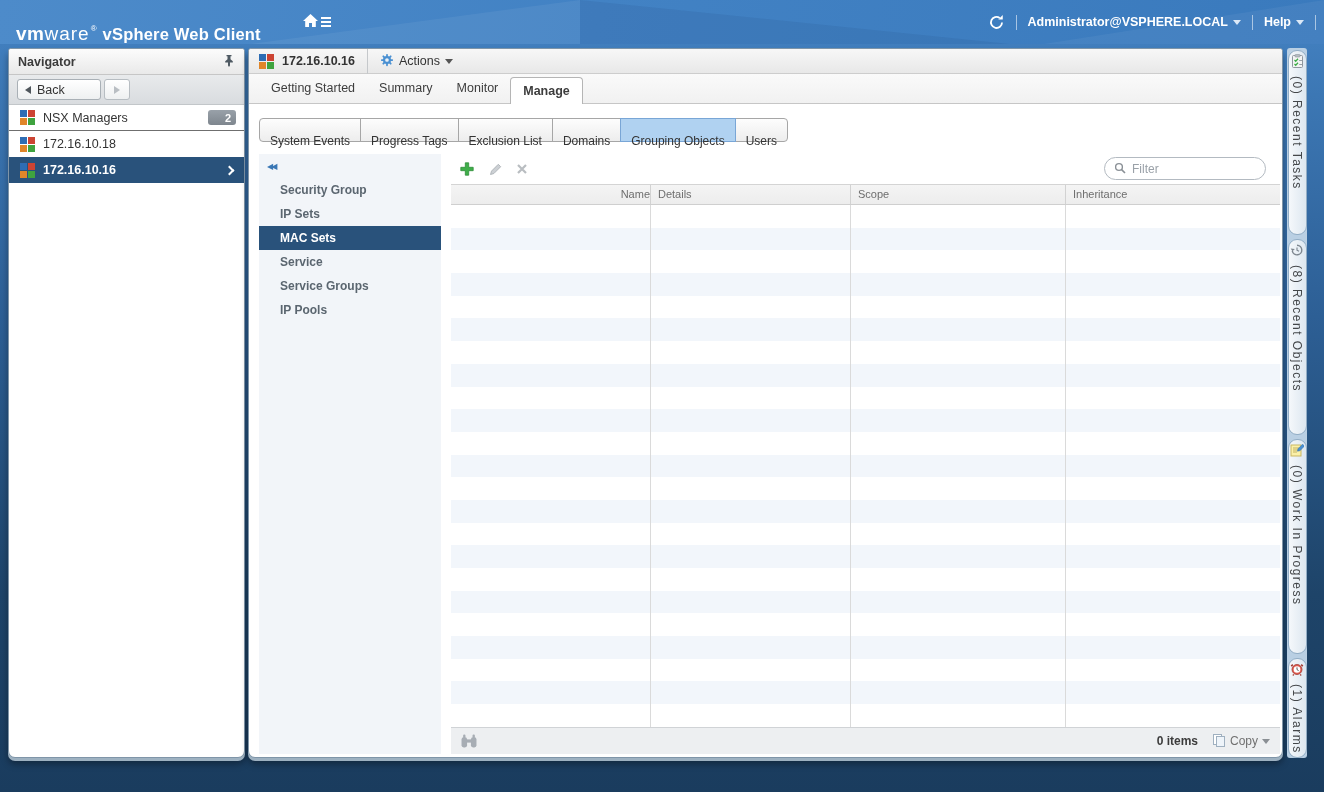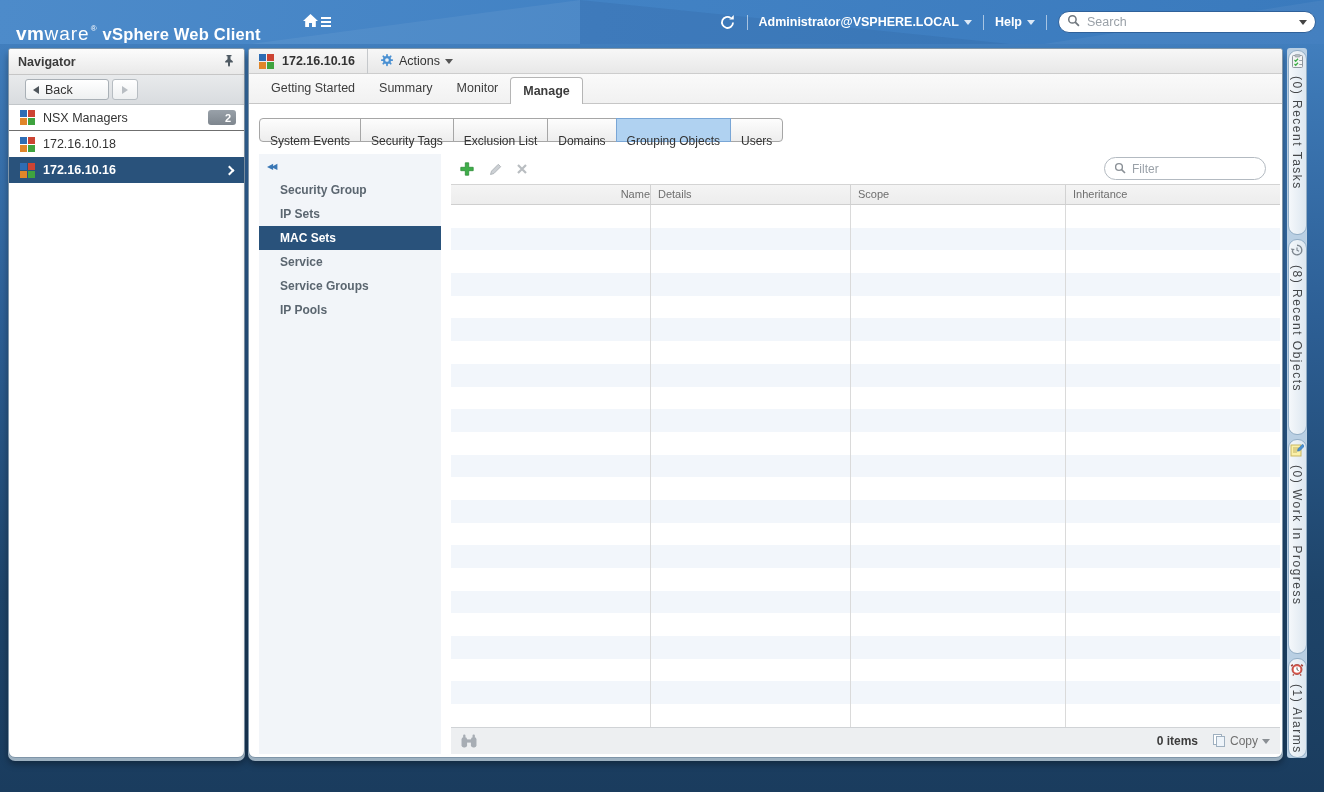--- a/index.html
+++ b/index.html
@@ -37,21 +37,21 @@
   
   .panel { position:absolute; top:48px; background:#fff; border:1px solid #7f95a8;
     border-radius:3px 3px 7px 7px; box-shadow:0 3px 0 #9db1c1, 0 6px 7px rgba(0,0,0,.35); overflow:hidden;}
 
   
   #navigator { left:8px; width:237px; height:710px; }
   .nav-title { height:26px; background:linear-gradient(#fcfcfc,#e9e9e9); border-bottom:1px solid #c6c6c6;
     display:flex; align-items:center; justify-content:space-between; padding:0 9px;}
   .nav-title .t { font-size:12.5px; font-weight:bold; color:#3c3c3c; }
   .nav-back { height:30px; background:linear-gradient(#e8eaec,#d9dcdf); border-bottom:1px solid #c2c6c9;
-    display:flex; align-items:center; padding:0 16px; gap:3px;}
+    display:flex; align-items:center; padding:0 8px; gap:3px;}
   .btn-back { height:21px; background:linear-gradient(#ffffff,#eef0f1); border:1px solid #a9b0b6; border-radius:3px;
     display:flex; align-items:center; gap:6px; padding:0 10px 0 7px; font-size:12.5px; color:#333; cursor:pointer; min-width:84px;}
   .btn-fwd { height:21px; width:26px; background:linear-gradient(#ffffff,#eef0f1); border:1px solid #b7bdc2; border-radius:3px;
     display:flex; align-items:center; justify-content:center; cursor:pointer;}
   .tri-left { width:0;height:0; border-top:4px solid transparent; border-bottom:4px solid transparent; border-right:6px solid #4f565c;}
   .tri-right { width:0;height:0; border-top:4px solid transparent; border-bottom:4px solid transparent; border-left:6px solid #b9bec3;}
   .nav-item { height:26px; display:flex; align-items:center; gap:8px; padding:0 8px 0 11px; font-size:12.5px; color:#333; cursor:pointer; position:relative;}
   .nav-item.root { border-bottom:1px solid #6f6f6f; }
   .nav-item .label { flex:1; }
   .nav-item.selected { background:#29527b; color:#fff; font-weight:bold; }
@@ -157,30 +157,20 @@
     <span class="hdr-item">
       <span>Administrator@VSPHERE.LOCAL</span>
       <span class="caret-down"></span>
     </span>
     <span class="hdr-sep"></span>
     <span class="hdr-item">
       <span>Help</span>
       <span class="caret-down"></span>
     </span>
     <span class="hdr-sep"></span>
-    <span class="searchbox">
-      <span>
-        <svg width="13" height="13" viewBox="0 0 12 12">
-            <circle cx="5" cy="5" r="3.4" fill="none" stroke="#6f767d" stroke-width="1.4"></circle>
-            <path d="M7.6 7.6L11 11" stroke="#6f767d" stroke-width="1.6"></path>
-          </svg>
-      </span>
-      <input placeholder="Search" style="">
-      <span class="caret-down"></span>
-    </span>
   </div>
 </div>
 
 <div class="panel" id="navigator">
   <div class="nav-title">
     <span class="t">Navigator</span>
     <span>
       <svg width="12" height="13" viewBox="0 0 12 13">
           <path d="M3.5 1h5v1.3h-1v3l2.3 2v1.3H7v3L6 13 5 11.6v-3H2.2V7.3l2.3-2v-3h-1z" fill="#4f5a63"></path>
         </svg>
@@ -256,21 +246,21 @@
 
   <div class="tabbar">
     <span class="tab">Getting Started</span>
     <span class="tab">Summary</span>
     <span class="tab">Monitor</span>
     <span class="tab active">Manage</span>
   </div>
 
   <div class="subtabs">
     <span class="subtab">System Events</span>
-    <span class="subtab">Security Tags</span>
+    <span class="subtab">Progress Tags</span>
     <span class="subtab">Exclusion List</span>
     <span class="subtab">Domains</span>
     <span class="subtab active">Grouping Objects</span>
     <span class="subtab">Users</span>
   </div>
 
   <div class="content">
     <div class="subpanel">
       <div class="collapse-row">
         <span class="collapse-ctl">◀◀</span>

